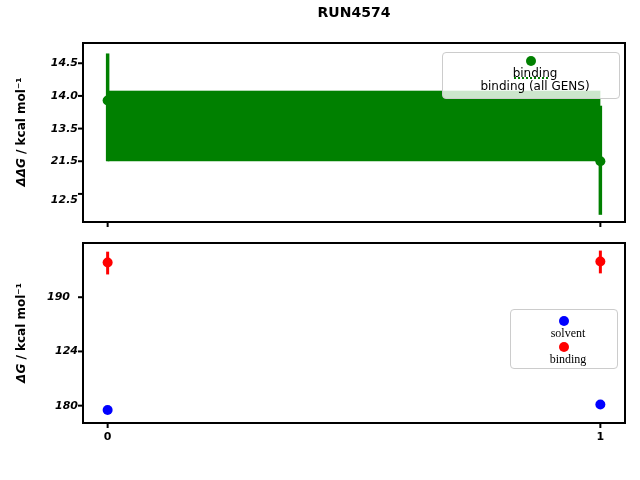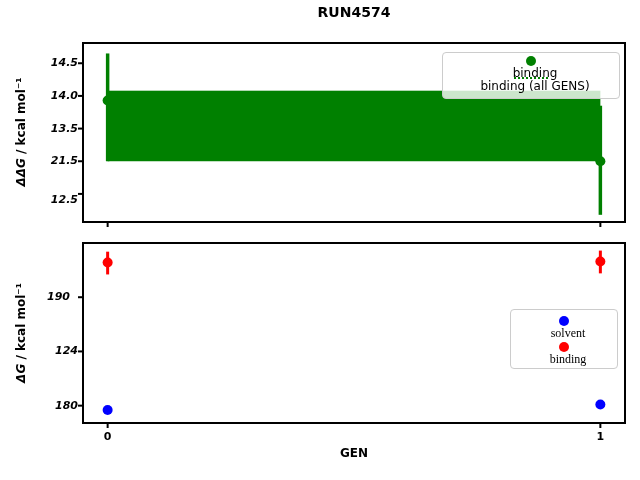--- a/index.html
+++ b/index.html
@@ -113,21 +113,20 @@
       <line x1="78" x2="83" y1="351.43373493975906" y2="351.43373493975906" stroke="#000" stroke-width="2"></line>
       <line x1="78" x2="83" y1="297.2168674698795" y2="297.2168674698795" stroke="#000" stroke-width="2"></line>
       <line x1="107.63636363636364" x2="107.63636363636364" y1="423" y2="428" stroke="#000" stroke-width="2"></line>
       <line x1="600.3636363636364" x2="600.3636363636364" y1="423" y2="428" stroke="#000" stroke-width="2"></line>
     </svg>
 
   <div class="ylabel ylabel-top"><span class="math">ΔΔG</span><span> / kcal mol⁻¹</span></div>
 
   <div class="ylabel ylabel-bottom"><span class="math">ΔG</span><span> / kcal mol⁻¹</span></div>
 
-  <div class="xlabel">GEN</div>
 
   <div class="legend" id="legend-top" style="left:442px; top:52px; width:178px; height:47px;">
       <div class="legend-row">
         <span class="legend-swatch">
           <span class="legend-dot" style="background: rgb(0, 128, 0);"></span>
         </span>
         <span class="legend-label">binding</span>
       </div>
       <div class="legend-row">
         <span class="legend-swatch">

